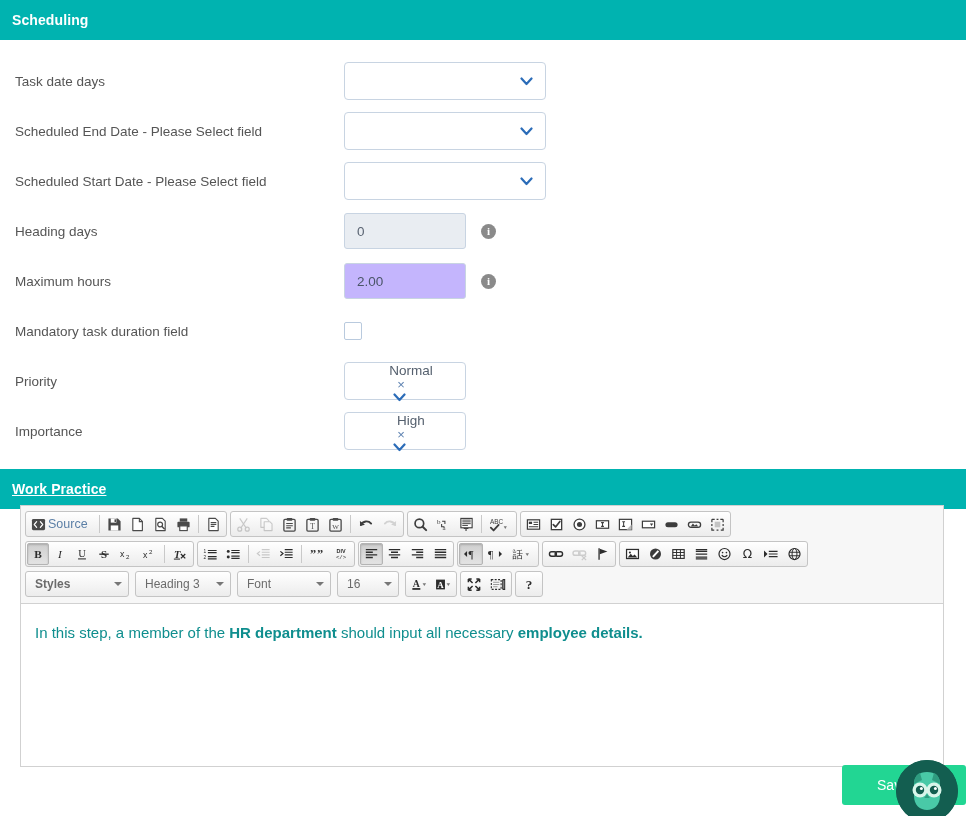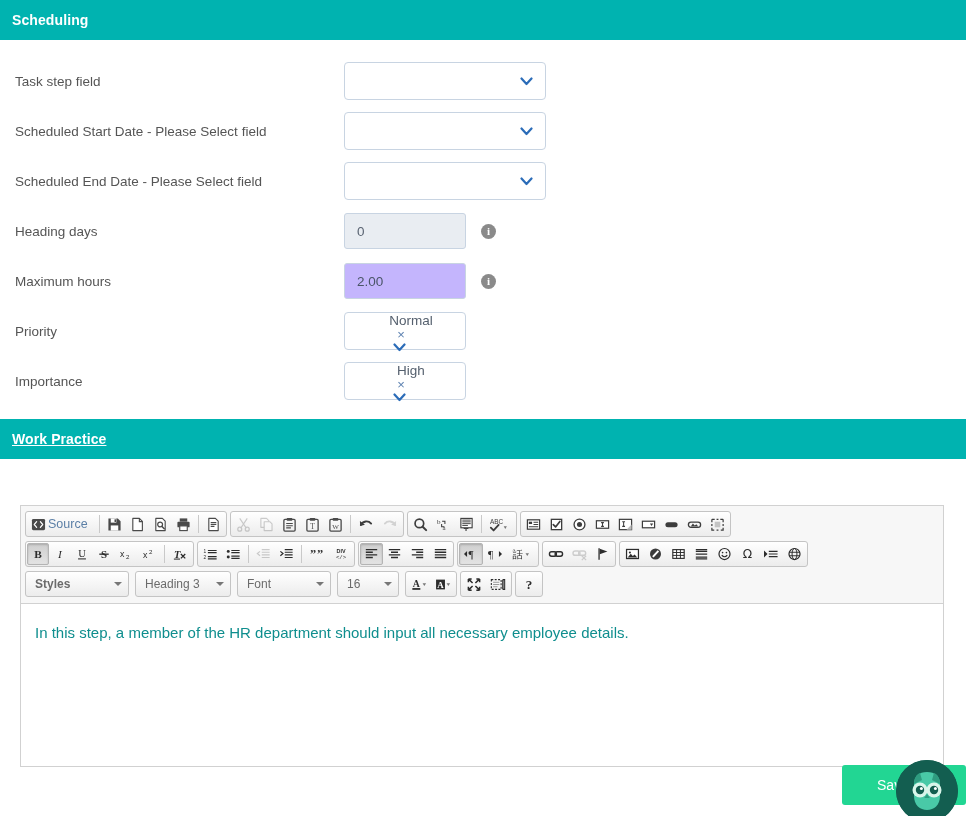--- a/index.html
+++ b/index.html
@@ -103,21 +103,21 @@
     border-top:4px solid #777;margin-left:10px;
   }
   #combo-styles{width:104px;font-weight:bold;}
   #combo-format{width:96px;}
   #combo-font{width:94px;}
   #combo-fontsize{width:62px;}
 
   .edit-area{
     padding:18px 16px 0 14px;font-size:15px;color:#0f8e8e;line-height:1.45;
   }
-  .edit-area b{font-weight:normal;}
+  .edit-area b{font-weight:bold;}
 
   
   .save-btn{
     position:absolute;left:842px;top:765px;width:124px;height:40px;
     background:#22d693;border:none;border-radius:3px;color:#fff;
     font-size:14px;display:flex;align-items:center;justify-content:center;
     padding-right:22px;box-sizing:border-box;
   }
   .owl{
     position:absolute;left:896px;top:760px;width:62px;height:62px;
@@ -129,21 +129,35 @@
 
 <div class="page">
 
   <div class="section-header" id="hdr-scheduling">
     <span>Scheduling</span>
   </div>
 
   <div class="form-area">
 
     <div class="row" style="margin-top:16px;">
-      <div class="label">Task step field</div>
+      <div class="label">Task date days</div>
+      <div class="control">
+        <div class="sel">
+          <span class="val"></span>
+          <span class="chev">
+            <svg width="13" height="9" viewBox="0 0 13 9">
+                <path d="M1.5 1.5 L6.5 7 L11.5 1.5" fill="none" stroke="#2b6cb8" stroke-width="2.2" stroke-linecap="round" stroke-linejoin="round"></path>
+              </svg>
+          </span>
+        </div>
+      </div>
+    </div>
+
+    <div class="row">
+      <div class="label">Scheduled End Date - Please Select field</div>
       <div class="control">
         <div class="sel">
           <span class="val"></span>
           <span class="chev">
             <svg width="13" height="9" viewBox="0 0 13 9">
                 <path d="M1.5 1.5 L6.5 7 L11.5 1.5" fill="none" stroke="#2b6cb8" stroke-width="2.2" stroke-linecap="round" stroke-linejoin="round"></path>
               </svg>
           </span>
         </div>
       </div>
@@ -157,49 +171,41 @@
           <span class="chev">
             <svg width="13" height="9" viewBox="0 0 13 9">
                 <path d="M1.5 1.5 L6.5 7 L11.5 1.5" fill="none" stroke="#2b6cb8" stroke-width="2.2" stroke-linecap="round" stroke-linejoin="round"></path>
               </svg>
           </span>
         </div>
       </div>
     </div>
 
     <div class="row">
-      <div class="label">Scheduled End Date - Please Select field</div>
-      <div class="control">
-        <div class="sel">
-          <span class="val"></span>
-          <span class="chev">
-            <svg width="13" height="9" viewBox="0 0 13 9">
-                <path d="M1.5 1.5 L6.5 7 L11.5 1.5" fill="none" stroke="#2b6cb8" stroke-width="2.2" stroke-linecap="round" stroke-linejoin="round"></path>
-              </svg>
-          </span>
-        </div>
-      </div>
-    </div>
-
-    <div class="row">
       <div class="label">Heading days</div>
       <div class="control">
         <div class="txt disabled">0</div>
         <div class="info">i</div>
       </div>
     </div>
 
     <div class="row">
       <div class="label">Maximum hours</div>
       <div class="control">
         <div class="txt">2.00</div>
         <div class="info">i</div>
       </div>
     </div>
 
+    <div class="row">
+      <div class="label">Mandatory task duration field</div>
+      <div class="control">
+        <div class="cbx"></div>
+      </div>
+    </div>
 
     <div class="row">
       <div class="label">Priority</div>
       <div class="control">
         <div class="sel sel-sm">
           <span class="val">Normal</span>
           <span class="clr">×</span>
           <span class="chev">
             <svg width="13" height="9" viewBox="0 0 13 9">
                 <path d="M1.5 1.5 L6.5 7 L11.5 1.5" fill="none" stroke="#2b6cb8" stroke-width="2.2" stroke-linecap="round" stroke-linejoin="round"></path>

